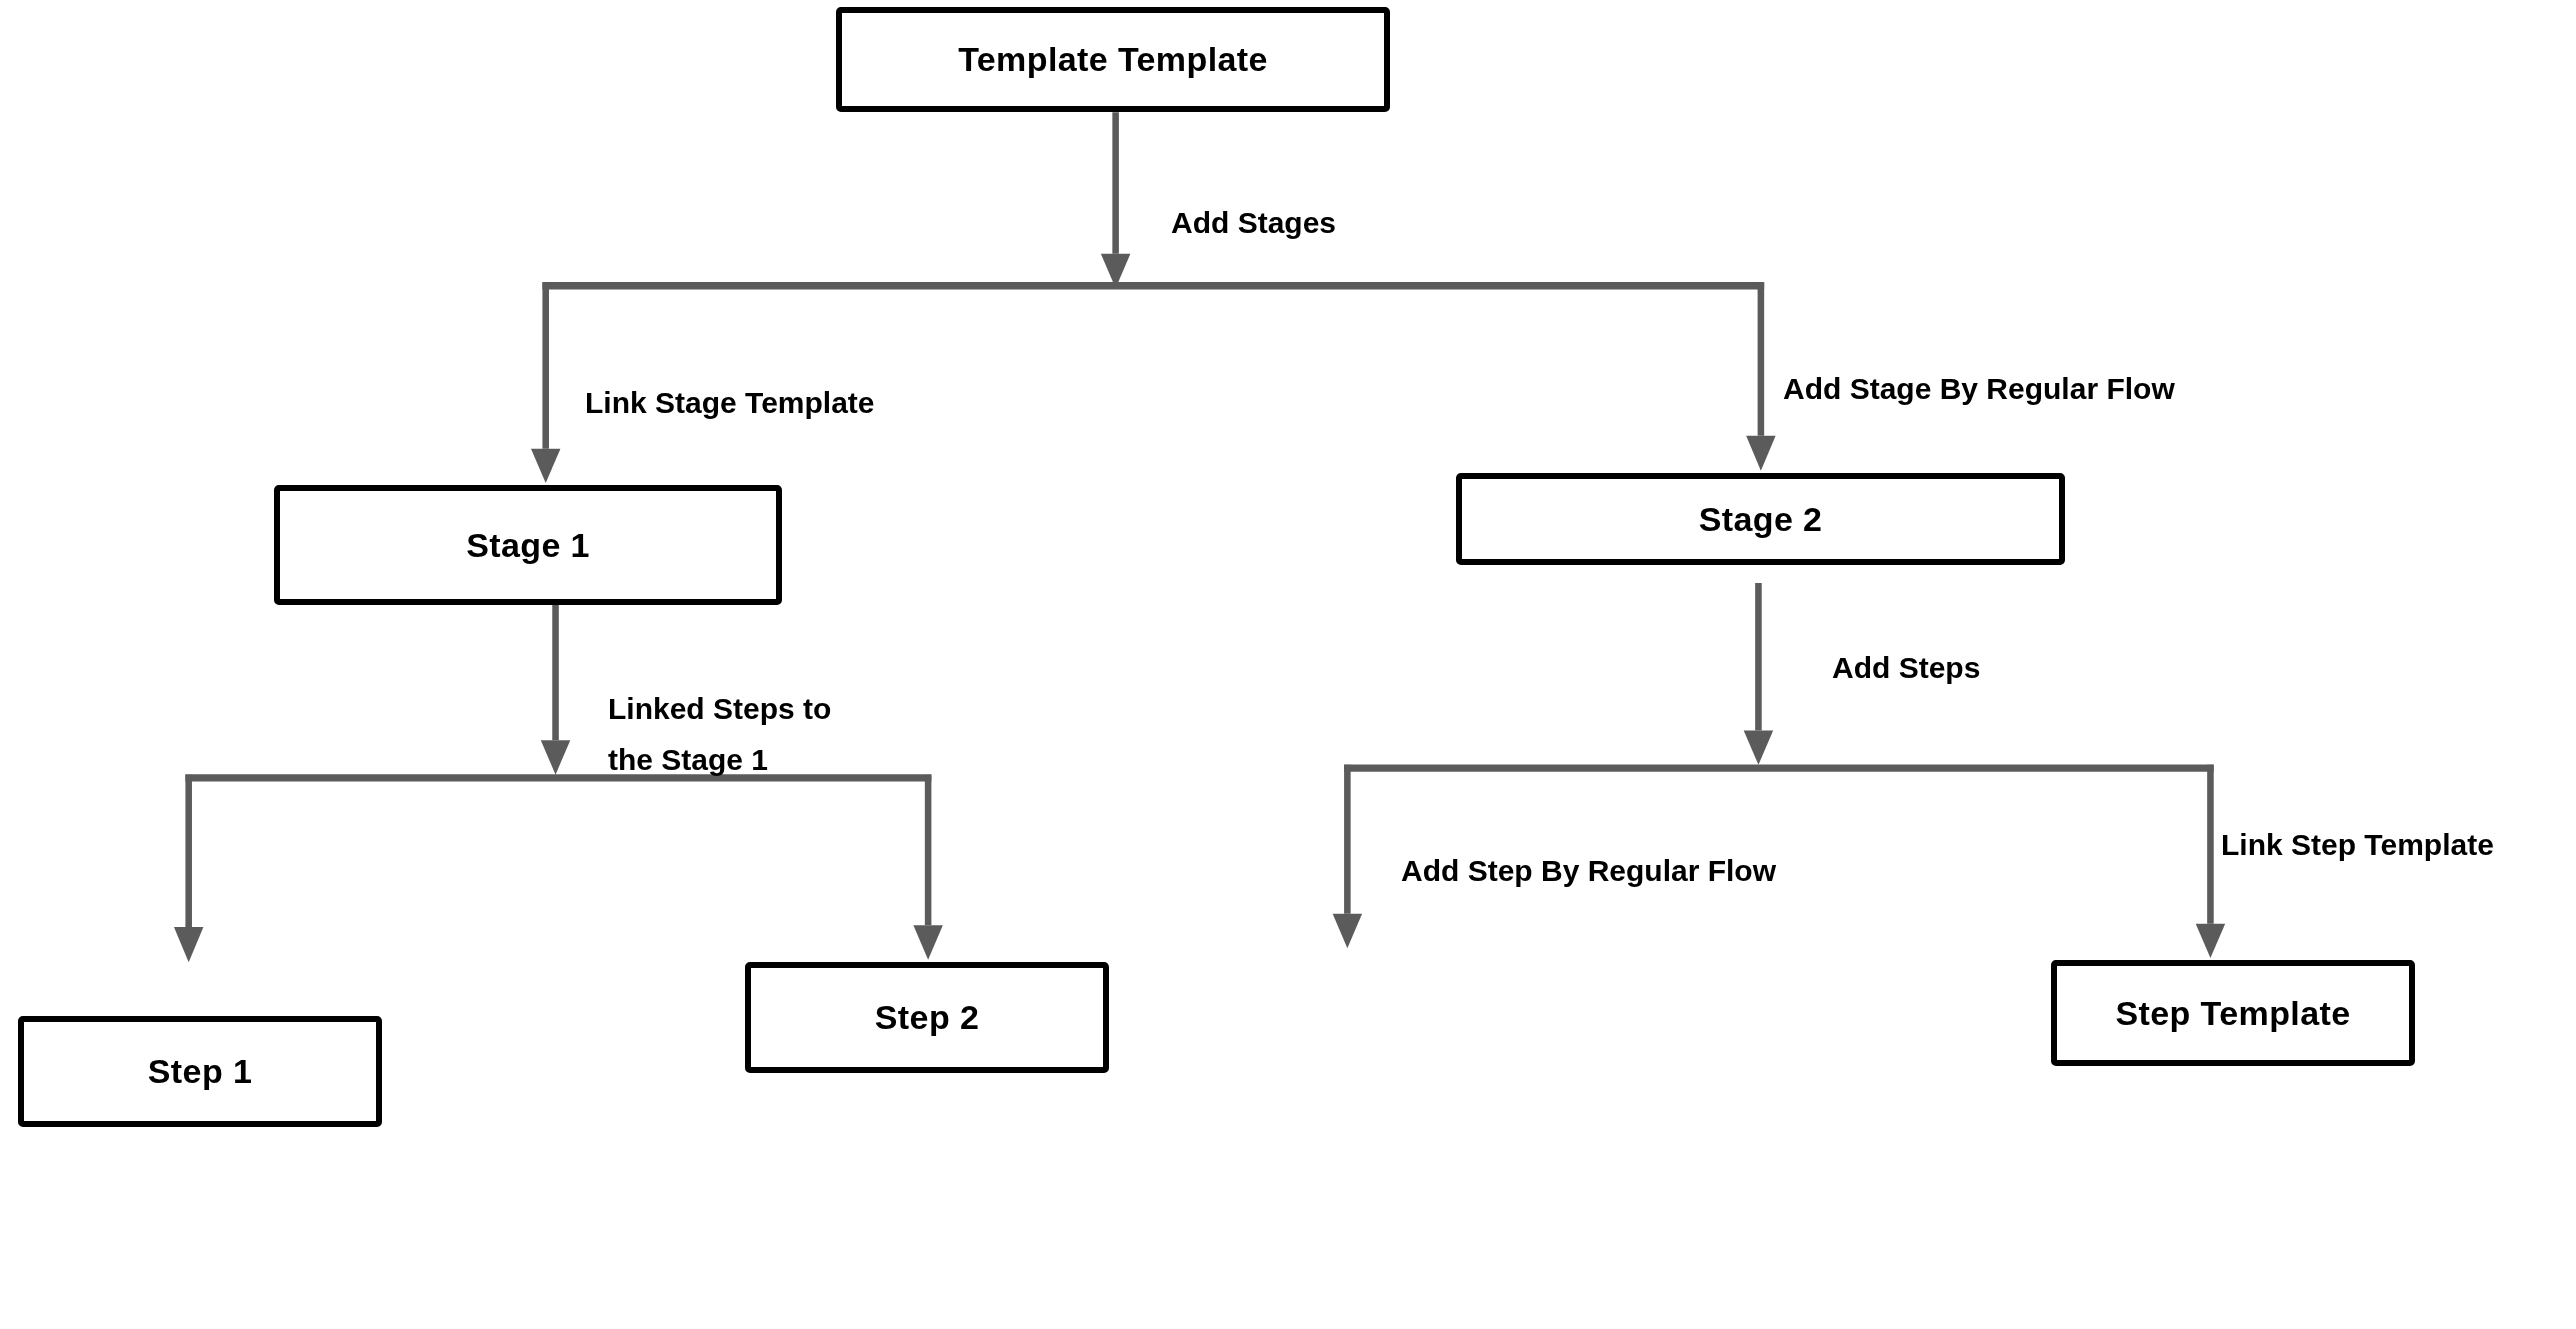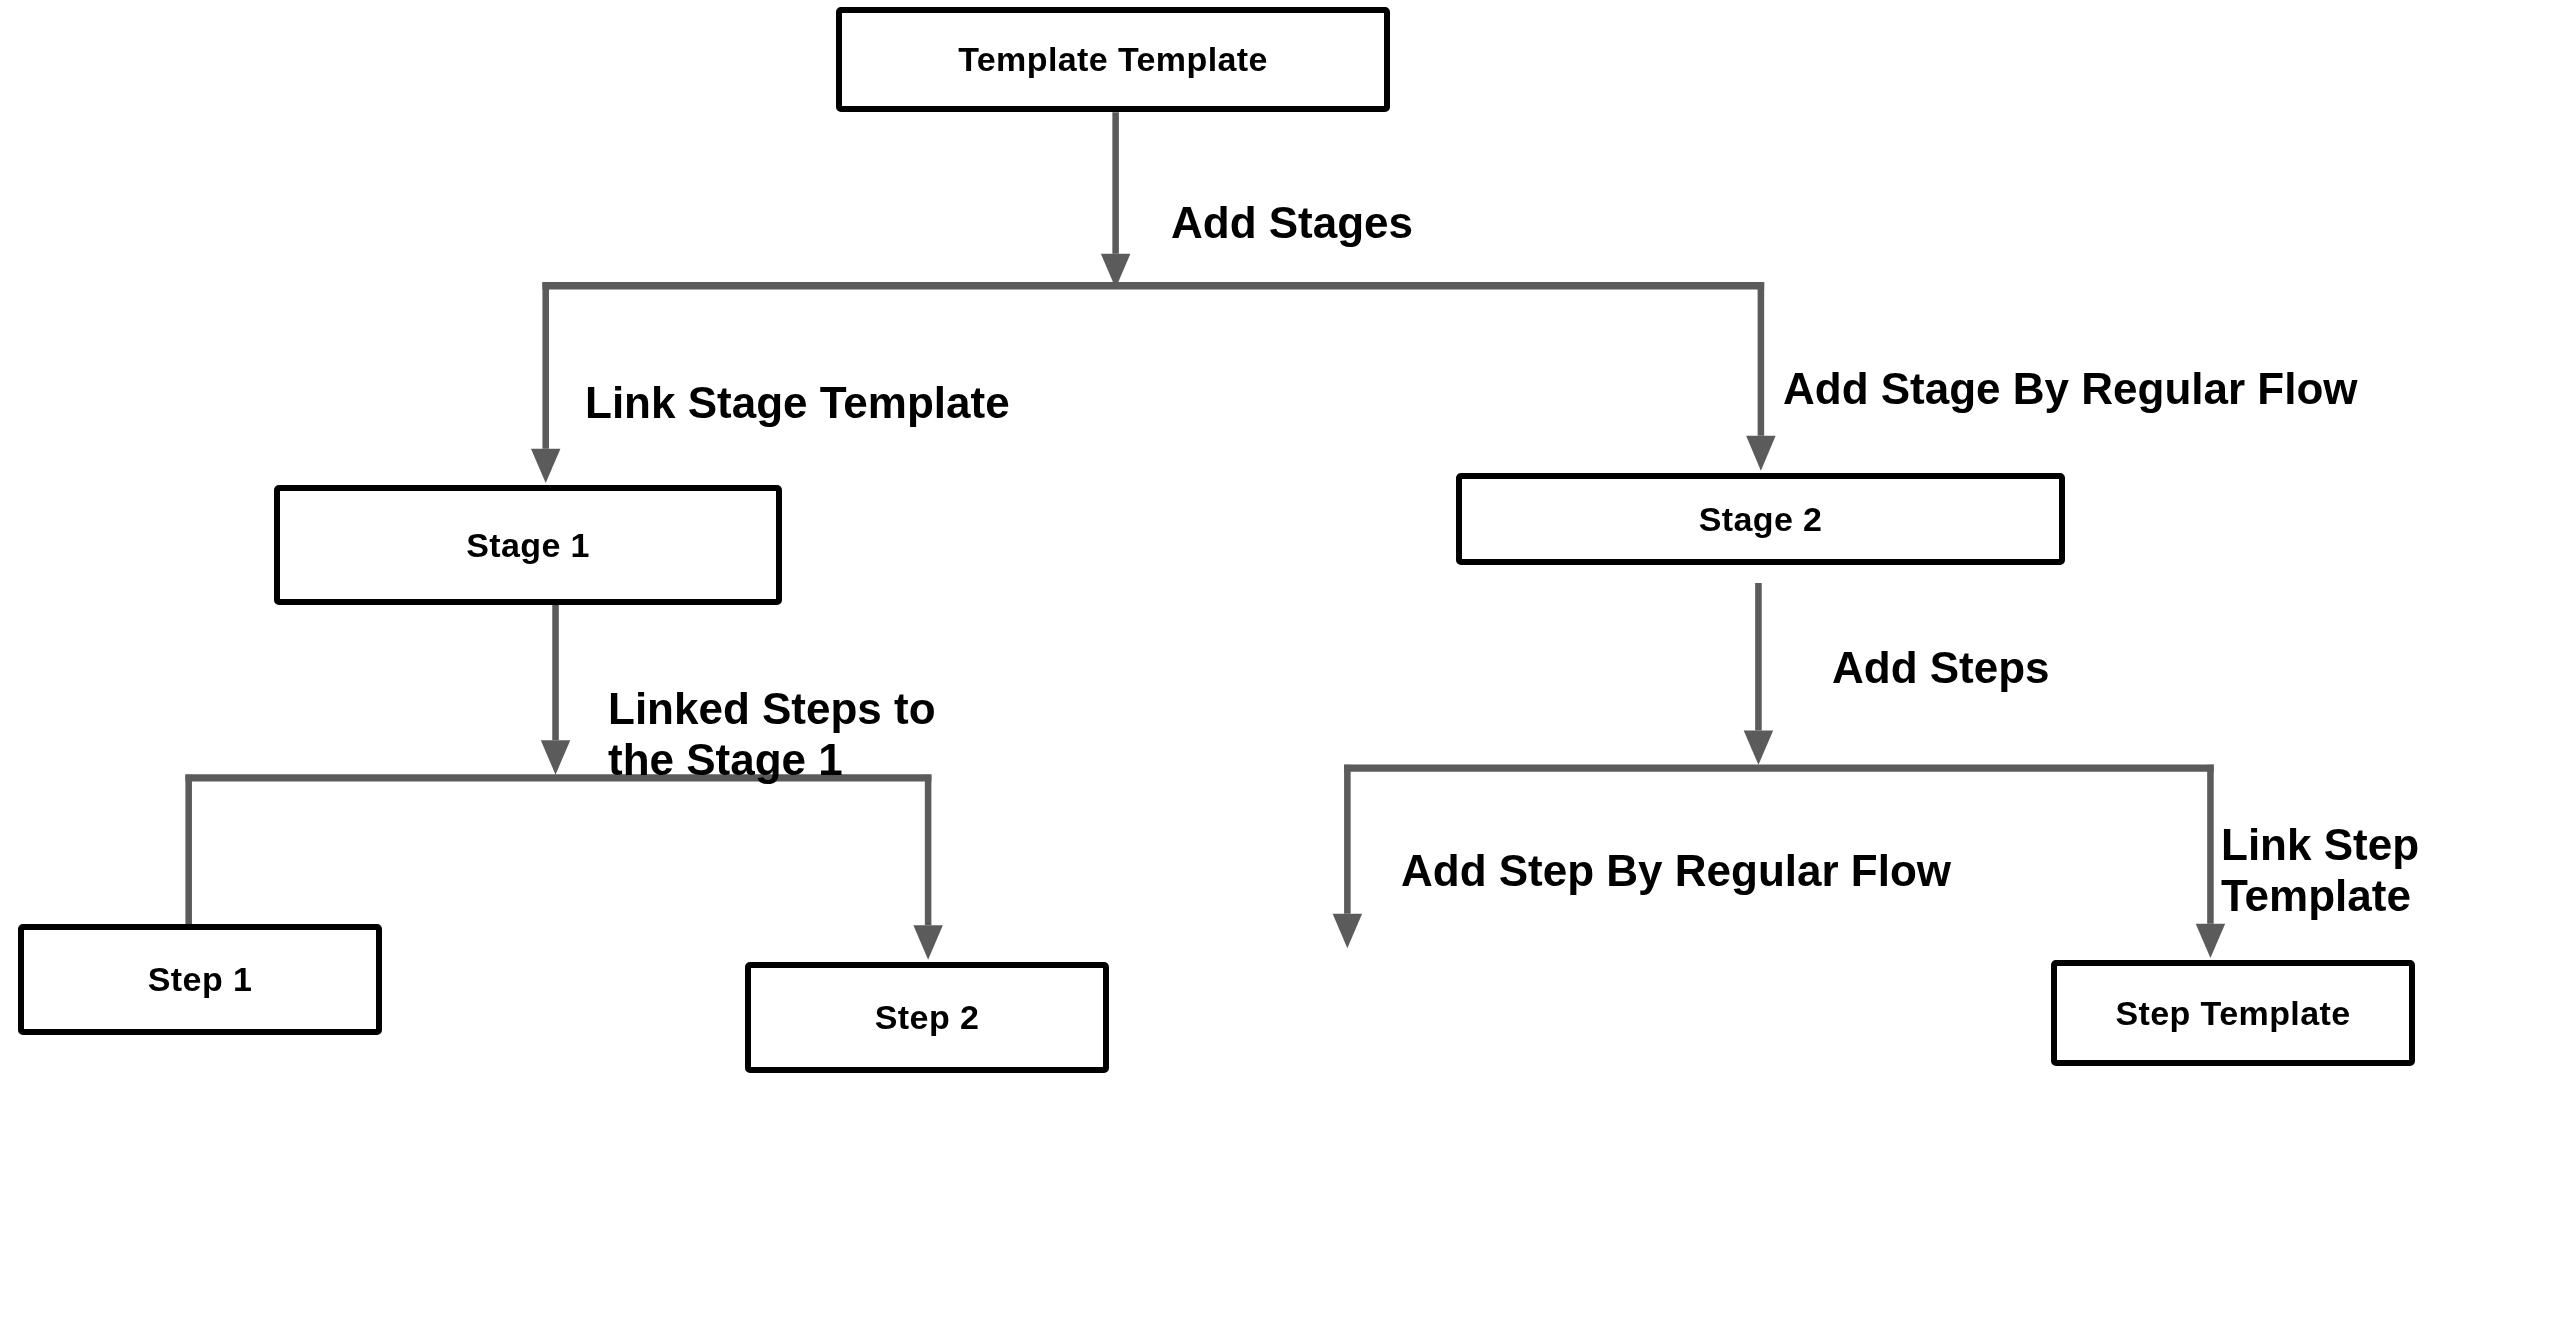--- a/index.html
+++ b/index.html
@@ -46,21 +46,21 @@
     align-items: center;
     justify-content: center;
     font-weight: bold;
     font-size: 34px;
     color: #000000;
     letter-spacing: 0.4px;
   }
   .edge-label {
     position: absolute;
     font-weight: bold;
-    font-size: 44px;
+    font-size: 30px;
     color: #000000;
     white-space: pre-line;
     line-height: 51px;
   }
 </style>
 </head>
 <body>
 
 <div class="canvas">
 
@@ -123,21 +123,21 @@
   </div>
 
   <div class="node" style="left:274px; top:485px; width:508px; height:120px;">
     <span>Stage 1</span>
   </div>
 
   <div class="node" style="left:1456px; top:473px; width:609px; height:92px;">
     <span>Stage 2</span>
   </div>
 
-  <div class="node" style="left:18px; top:924px; width:364px; height:111px;">
+  <div class="node" style="left:18px; top:1016px; width:364px; height:111px;">
     <span>Step 1</span>
   </div>
 
   <div class="node" style="left:745px; top:962px; width:364px; height:111px;">
     <span>Step 2</span>
   </div>
 
 
   <div class="node" style="left:2051px; top:960px; width:364px; height:106px;text-align:center;">
     <span>Step Template</span>

